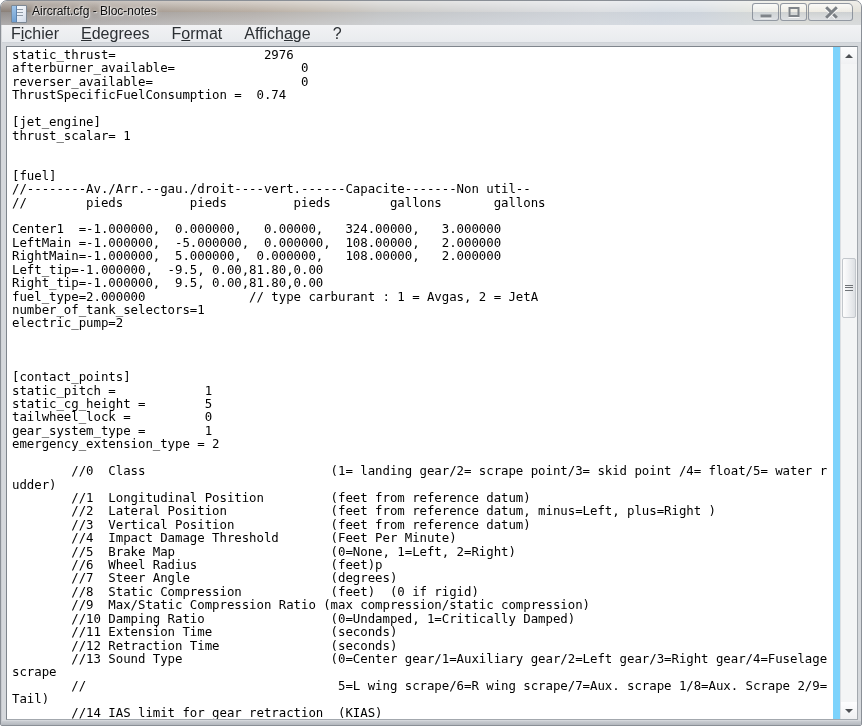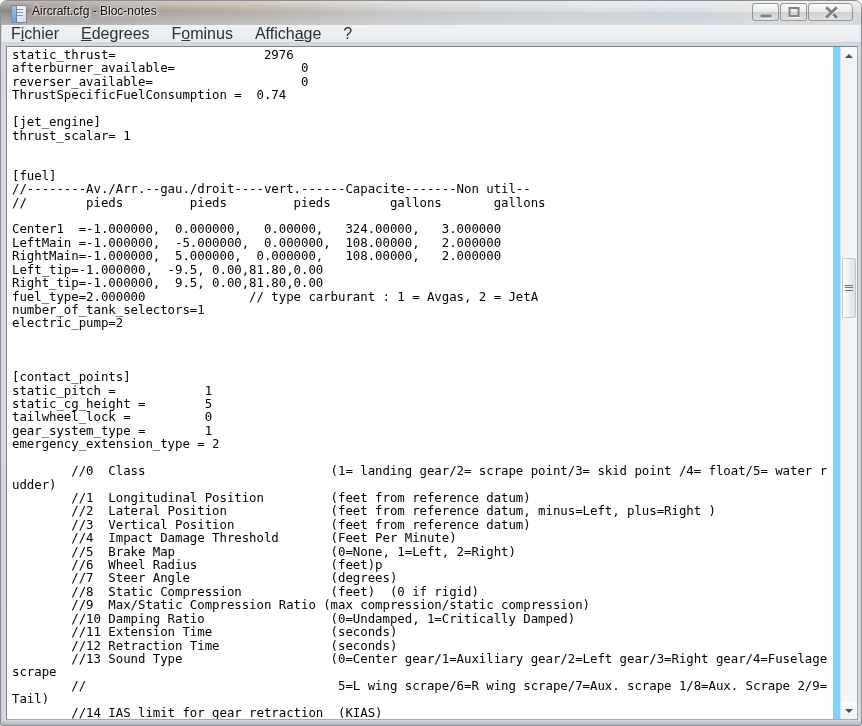--- a/index.html
+++ b/index.html
@@ -279,21 +279,21 @@
     <div class="winbtn" id="btn-close">
       <div class="winglyph" id="close-glyph"></div>
     </div>
   </div>
 
   <div id="menubar">
     <div class="menu-item"><span>F</span><u>i</u><span>chier</span></div>
 
     <div class="menu-item"><span></span><u>E</u><span>degrees</span></div>
 
-    <div class="menu-item"><span>F</span><u>o</u><span>minus</span></div>
+    <div class="menu-item"><span>F</span><u>o</u><span>rmat</span></div>
 
     <div class="menu-item"><span>Affich</span><u>a</u><span>ge</span></div>
 
     <div class="menu-item"><span>?</span></div>
   </div>
 
   <div id="client">
     <div id="edit-frame">
 
       <div id="textarea">

